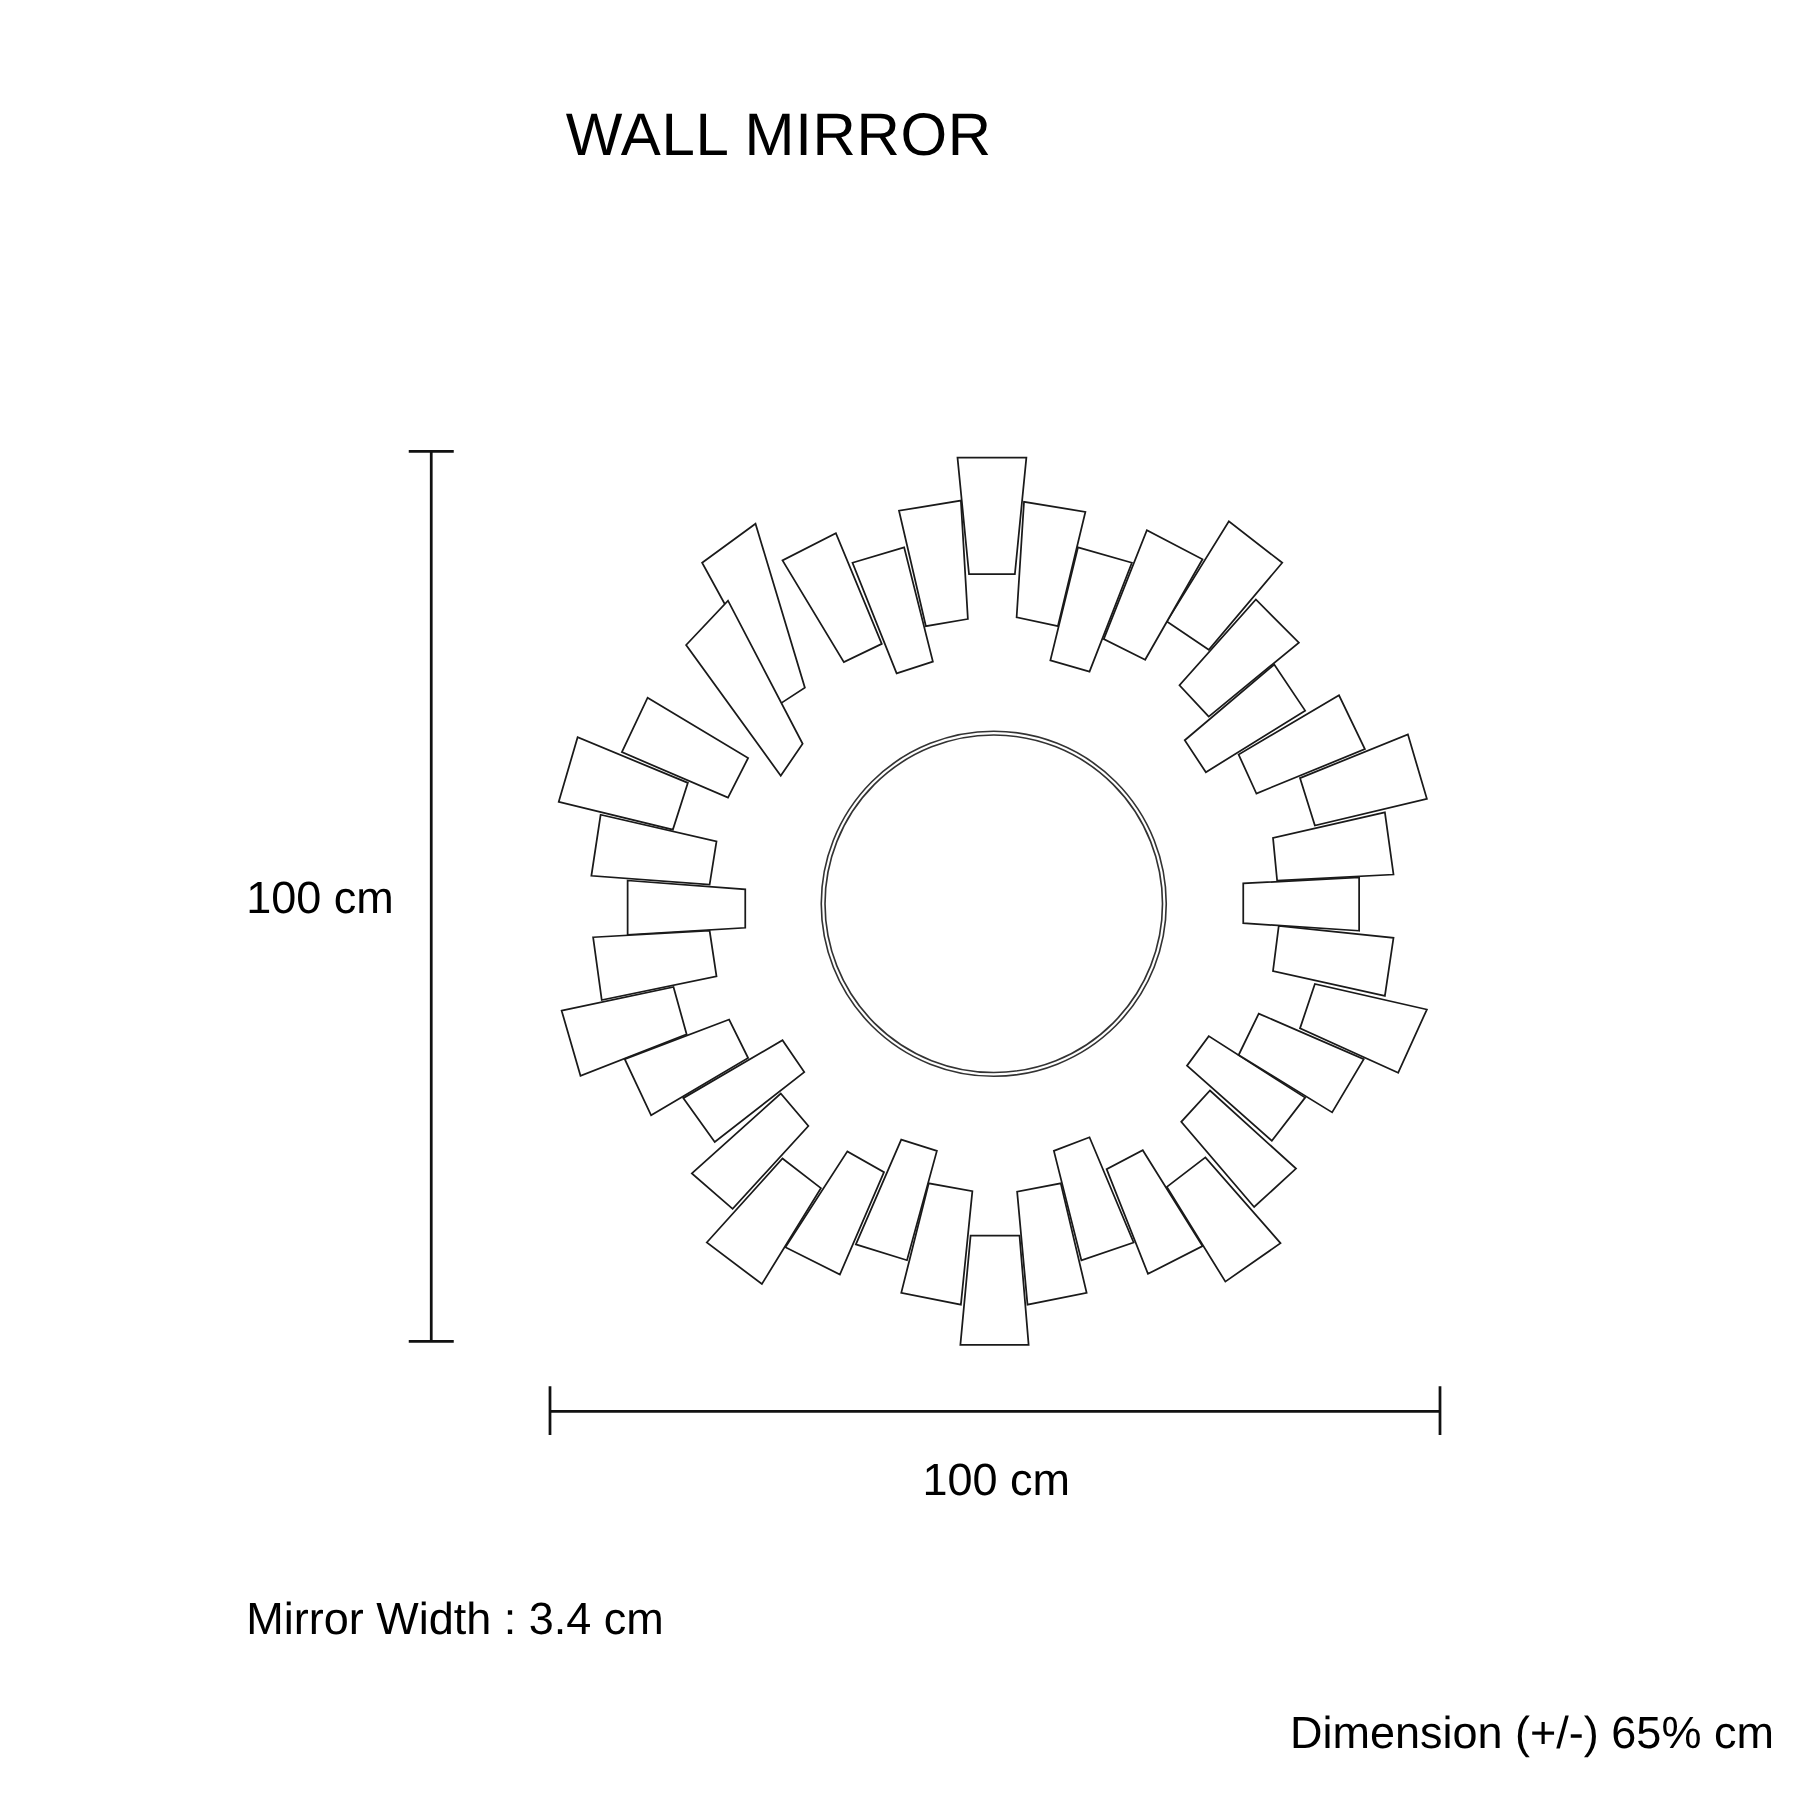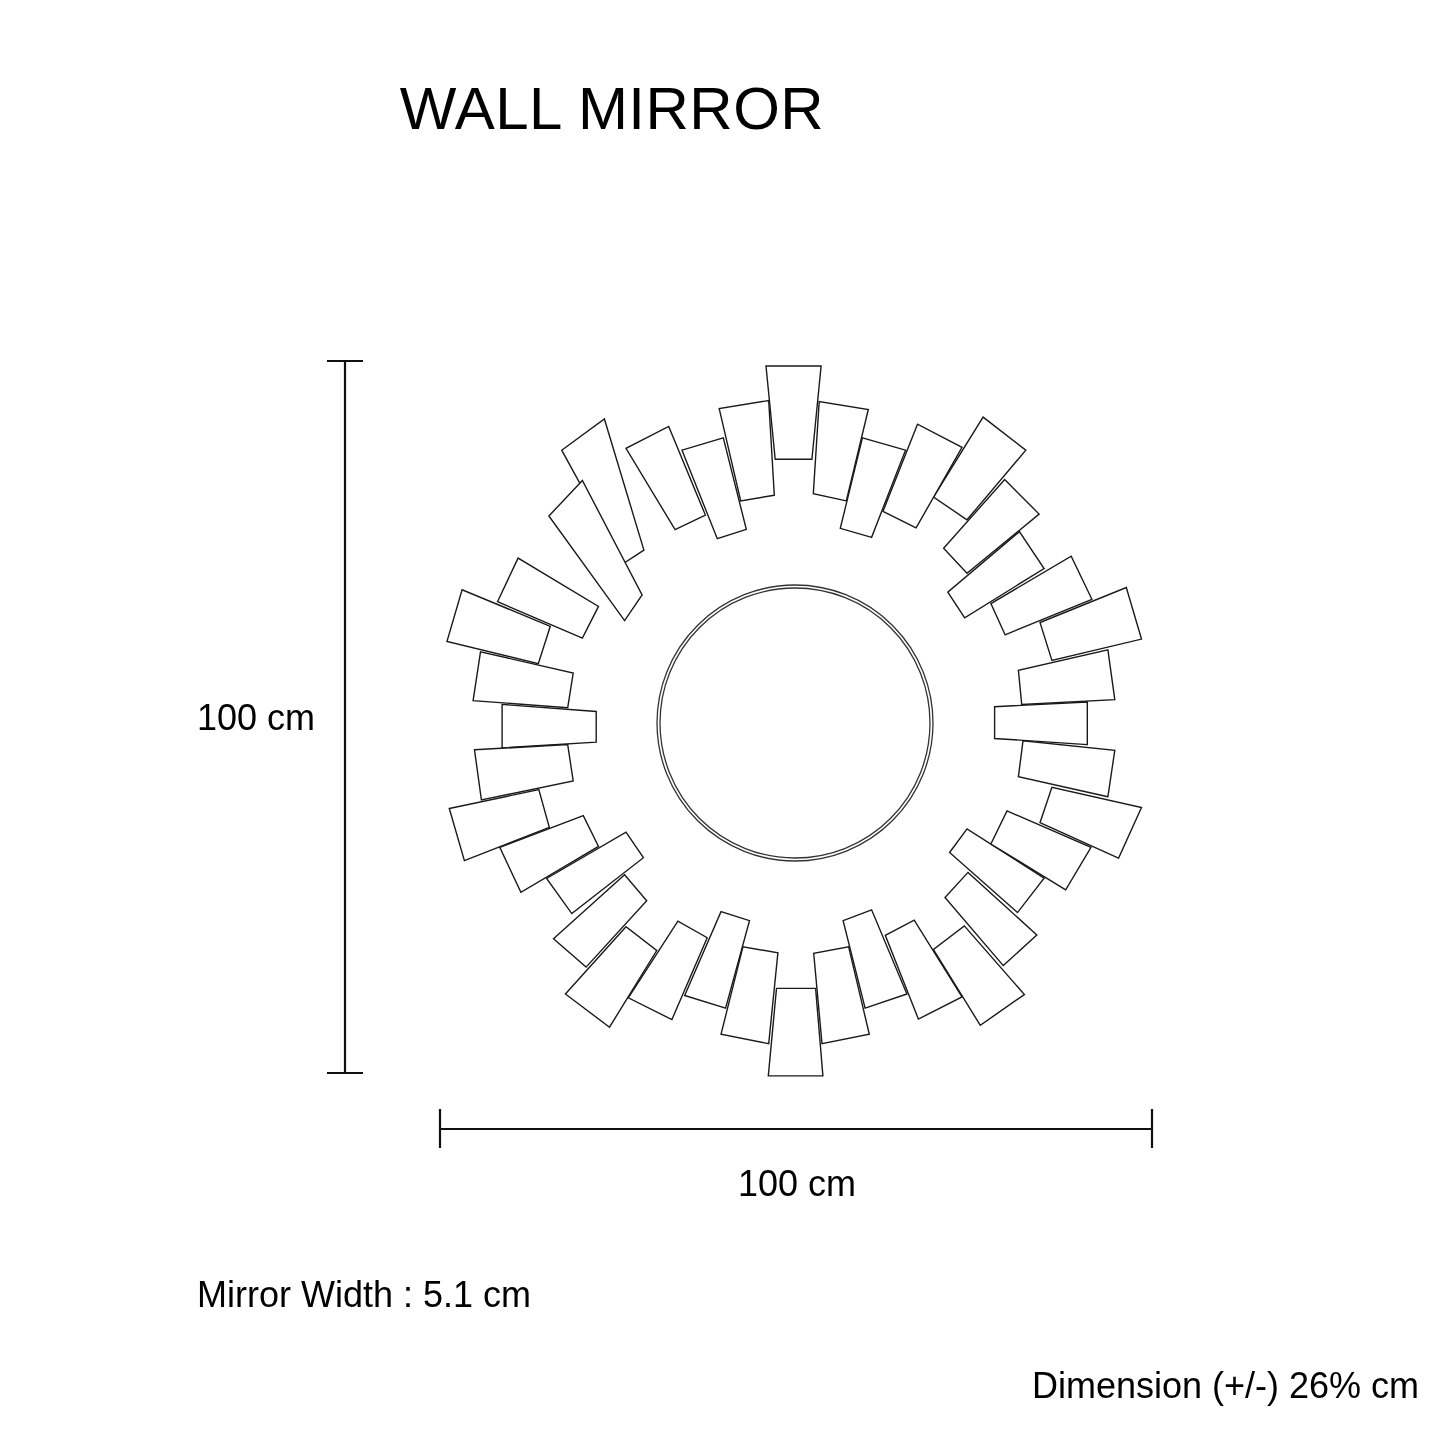--- a/index.html
+++ b/index.html
@@ -1,19 +1,19 @@
 <!DOCTYPE html>
 <html><head>
 <meta charset="utf-8">
 <style>
   html, body { margin: 0; padding: 0; background: #ffffff; }
   body { width: 1445px; height: 1445px; position: relative; overflow: hidden;
          font-family: "Liberation Sans", "DejaVu Sans", sans-serif; color: #000; }
-  .title { position: absolute; left: 0; width: 1224px; top: 76px; text-align: center;
-           font-size: 60px; line-height: 66px; letter-spacing: 0.5px; }
+  .title { position: absolute; left: 11px; width: 1224px; top: 76px; text-align: center;
+           font-size: 48px; line-height: 66px; letter-spacing: 0.5px; }
   .label { position: absolute; font-size: 36px; line-height: 36px; white-space: nowrap; }
   #lbl-h { left: 197px; top: 700px; }
   #lbl-w { left: 738px; top: 1166px; }
   #lbl-mw { left: 197px; top: 1277px; }
   #lbl-tol { left: 1032px; top: 1368px; }
   svg.drawing { position: absolute; left: 0; top: 0; }
   .piece { fill: #fff; stroke: #1a1a1a; stroke-width: 1.4; stroke-linejoin: miter; }
   .dim { stroke: #111; stroke-width: 2.2; fill: none; }
   .ring { fill: none; stroke: #333; stroke-width: 1.3; }
 </style>
@@ -75,14 +75,14 @@
   </g>
   <g>
     <line class="dim" x1="440" y1="1129" x2="1152" y2="1129"></line>
     <line class="dim" x1="440" y1="1109" x2="440" y2="1148"></line>
     <line class="dim" x1="1152" y1="1109" x2="1152" y2="1148"></line>
   </g>
 </svg>
 
 <div class="label" id="lbl-h">100 cm</div>
 <div class="label" id="lbl-w">100 cm</div>
-<div class="label" id="lbl-mw">Mirror Width : 5.1 cm</div>
-<div class="label" id="lbl-tol">Dimension (+/-) 26% cm</div>
+<div class="label" id="lbl-mw">Mirror Width : 3.4 cm</div>
+<div class="label" id="lbl-tol">Dimension (+/-) 65% cm</div>
 
 </body></html>

